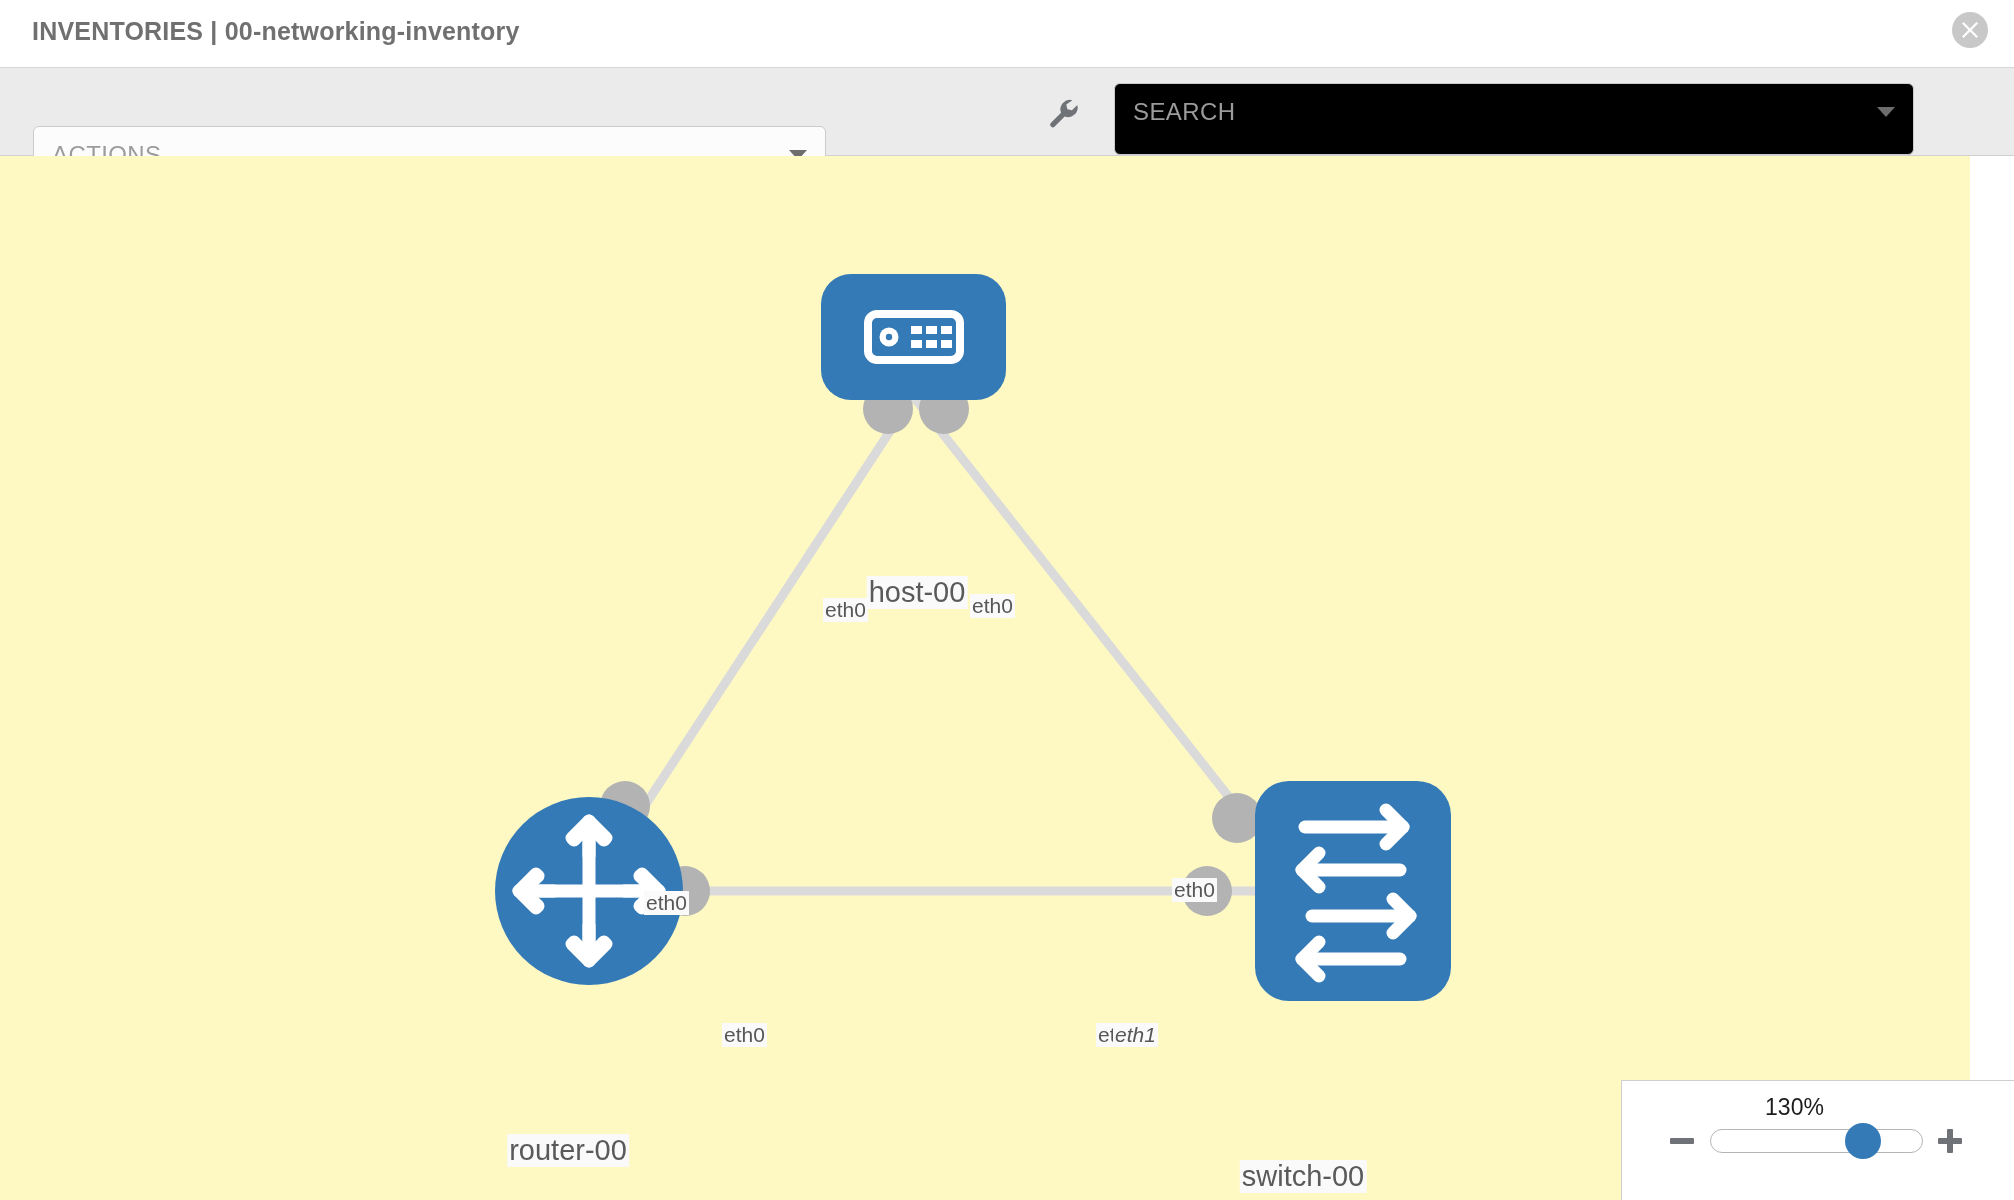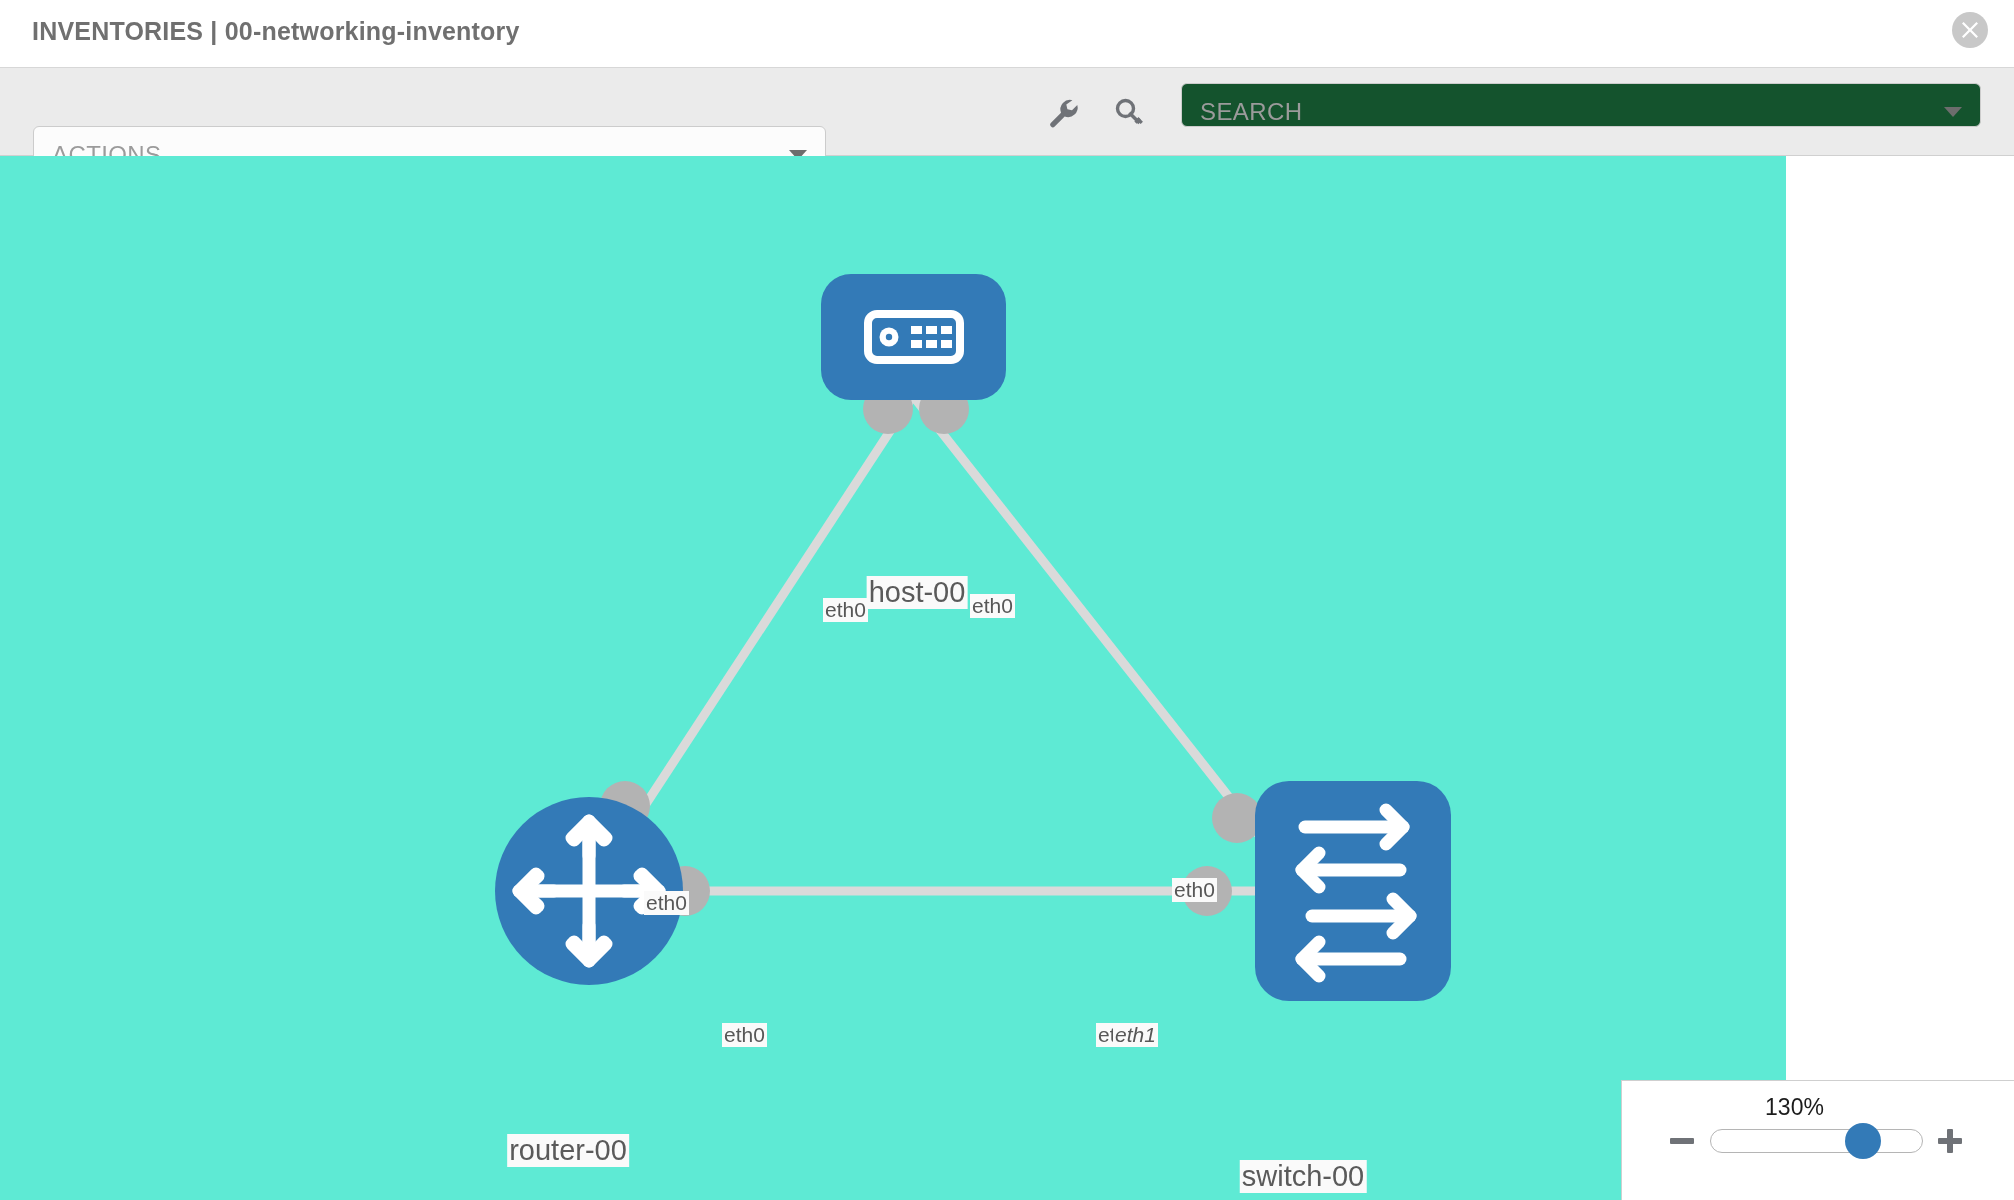--- a/index.html
+++ b/index.html
@@ -92,46 +92,46 @@
     position: absolute;
     top: 28px;
     width: 34px;
     height: 34px;
     cursor: pointer;
   }
   .tool-icon.wrench { left: 1046px; }
   .tool-icon.key    { left: 1113px; }
   .search-box {
     position: absolute;
-    left: 1181px;
+    left: 1114px;
     top: 15px;
     width: 800px;
-    height: 44px;
-    background: #14532d;
+    height: 72px;
+    background: #000000;
     border: 1px solid #cccccc;
     border-radius: 6px;
     box-sizing: border-box;
     cursor: text;
   }
   .search-label {
     position: absolute;
     left: 18px;
     top: 14px;
     font-size: 24px;
     color: #9b9b9b;
     letter-spacing: 0.4px;
   }
 
   
   .canvas {
     position: absolute;
     left: 0; top: 156px;
-    width: 1786px;
+    width: 1970px;
     height: 1044px;
-    background: #5eead4;
+    background: #fef9c3;
     overflow: hidden;
   }
   .topology-svg {
     position: absolute;
     left: 0; top: 0;
     width: 2014px;
     height: 1044px;
     display: block;
   }
 

